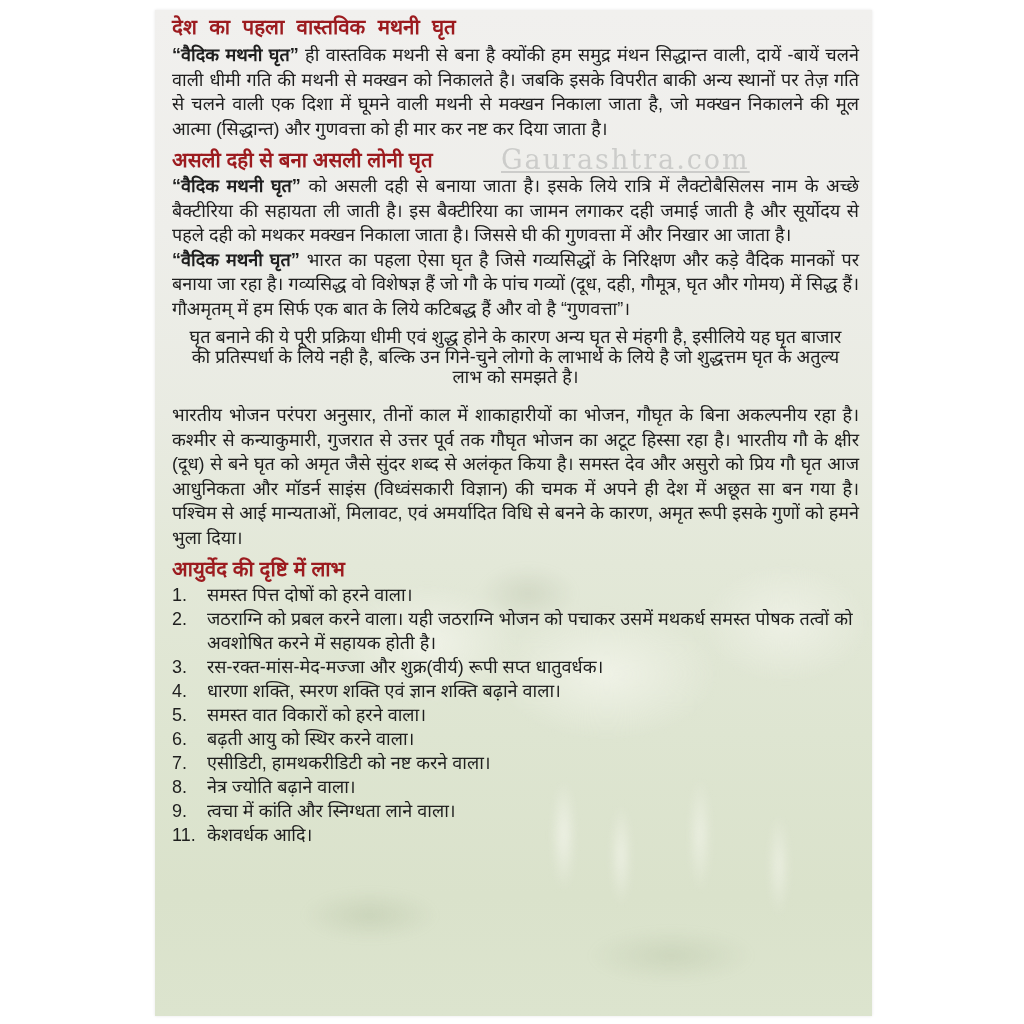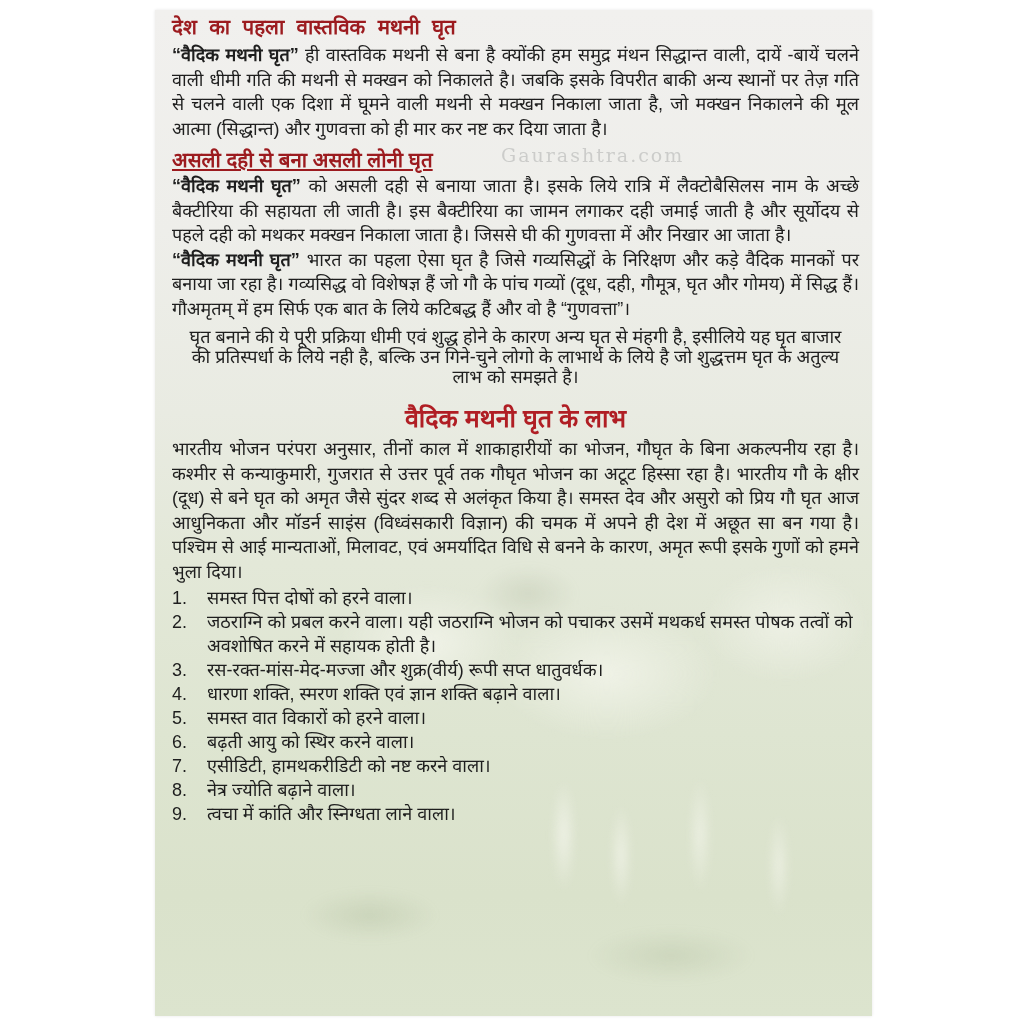--- a/index.html
+++ b/index.html
@@ -34,25 +34,26 @@
       radial-gradient(ellipse 70px 40px at 52% 58%, rgba(140,152,120,0.18), rgba(140,152,120,0) 70%),
       radial-gradient(ellipse 90px 34px at 30% 90%, rgba(148,164,128,0.22), rgba(148,164,128,0) 75%),
       radial-gradient(ellipse 110px 36px at 72% 94%, rgba(148,164,128,0.20), rgba(148,164,128,0) 75%);
     filter: blur(4px);
   }
 
   .watermark {
     position: absolute;
     left: 346px; top: 134px;
     font-family: "DejaVu Serif", "Liberation Serif", serif;
-    font-size: 19px;
+    font-size: 27px;
     letter-spacing: 2px;
     color: #c6c7c5;
     opacity: 0.85;
     white-space: nowrap;
+    text-decoration: underline;
   }
 
   .content {
     position: relative;
     padding: 7px 13px 0 17px;
     color: #1e1e1e;
     font-size: 18px;
     line-height: 24.5px;
   }
 
@@ -92,30 +93,30 @@
 <div class="canvas">
   <div class="page">
     <div class="photo"></div>
     <div class="watermark" style="color: rgb(198, 199, 197);">Gaurashtra.com</div>
 
     <div class="content" style="color: rgb(30, 30, 30);">
 
       <h2 class="sec-heading first" style="color: rgb(156, 27, 31); font-family: Liberation Mono, monospace;">देश का पहला वास्तविक मथनी घृत</h2>
       <p class="body"><b>“वैदिक मथनी घृत”</b><span> ही वास्तविक मथनी से बना है क्योंकी हम समुद्र मंथन सिद्धान्त वाली, दायें -बायें चलने वाली धीमी गति की मथनी से मक्खन को निकालते है। जबकि इसके विपरीत बाकी अन्य स्थानों पर तेज़ गति से चलने वाली एक दिशा में घूमने वाली मथनी से मक्खन निकाला जाता है, जो मक्खन निकालने की मूल आत्मा (सिद्धान्त)  और गुणवत्ता को ही मार कर नष्ट कर दिया जाता है।</span></p>
 
-      <h2 class="sec-heading" style="color: rgb(156, 27, 31); text-decoration: underline;">असली दही से बना असली लोनी घृत</h2>
+      <h2 class="sec-heading" style="color: rgb(156, 27, 31);">असली दही से बना असली लोनी घृत</h2>
       <p class="body"><b>“वैदिक मथनी घृत”</b><span> को असली दही से बनाया जाता है। इसके लिये रात्रि में लैक्टोबैसिलस नाम के अच्छे बैक्टीरिया की सहायता ली जाती है। इस बैक्टीरिया का जामन लगाकर दही जमाई जाती है और सूर्योदय से पहले दही को मथकर मक्खन निकाला जाता है। जिससे घी की गुणवत्ता में और निखार आ जाता है।</span></p>
 
       <p class="body"><b>“वैदिक मथनी घृत”</b><span> भारत का पहला ऐसा घृत है जिसे गव्यसिद्धों के निरिक्षण और कड़े वैदिक मानकों पर बनाया जा रहा है। गव्यसिद्ध वो विशेषज्ञ हैं जो गौ के पांच गव्यों (दूध, दही, गौमूत्र, घृत और गोमय) में सिद्ध हैं। गौअमृतम् में हम सिर्फ एक बात के लिये कटिबद्ध हैं और वो है “गुणवत्ता”।</span></p>
 
       <p class="highlight">घृत बनाने की ये पूरी प्रक्रिया धीमी एवं शुद्ध होने के कारण अन्य घृत से मंहगी है, इसीलिये यह घृत बाजार की प्रतिस्पर्धा के लिये नही है, बल्कि उन गिने-चुने लोगो के लाभार्थ के लिये है जो शुद्धत्तम घृत के अतुल्य लाभ को समझते है।</p>
 
-      <h1 class="title-heading" style="color: rgb(176, 30, 36);">वैदिक मथनी घृत के लाभ</h1>
       <p class="body">भारतीय भोजन परंपरा अनुसार, तीनों काल में शाकाहारीयों का भोजन, गौघृत के बिना अकल्पनीय रहा है। कश्मीर से कन्याकुमारी, गुजरात से उत्तर पूर्व तक गौघृत भोजन का अटूट हिस्सा रहा है। भारतीय गौ के क्षीर (दूध) से बने घृत को अमृत जैसे सुंदर शब्द से अलंकृत किया है। समस्त देव और असुरो को प्रिय गौ घृत आज आधुनिकता और मॉडर्न साइंस (विध्वंसकारी विज्ञान) की चमक में अपने ही देश में अछूत सा बन गया है। पश्चिम से आई मान्यताओं, मिलावट, एवं अमर्यादित विधि से बनने के कारण, अमृत रूपी इसके गुणों को हमने भुला दिया।</p>
 
+      <h2 class="sec-heading" style="color: rgb(156, 27, 31);">आयुर्वेद की दृष्टि में लाभ</h2>
       <ol class="benefits">
         <li>
             <span class="num">1.</span>
             <span class="txt">समस्त पित्त दोषों को हरने वाला।</span>
           </li>
         <li>
             <span class="num">2.</span>
             <span class="txt">जठराग्नि को प्रबल करने वाला। यही जठराग्नि भोजन को पचाकर उसमें मथकर्ध समस्त पोषक तत्वों को अवशोषित करने में सहायक होती है।</span>
           </li>
         <li>
@@ -139,17 +140,21 @@
             <span class="txt">एसीडिटी, हामथकरीडिटी को नष्ट करने वाला।</span>
           </li>
         <li>
             <span class="num">8.</span>
             <span class="txt">नेत्र ज्योति बढ़ाने वाला।</span>
           </li>
         <li>
             <span class="num">9.</span>
             <span class="txt">त्वचा में कांति और स्निग्धता लाने वाला।</span>
           </li>
+        <li>
+            <span class="num">11.</span>
+            <span class="txt">केशवर्धक आदि।</span>
+          </li>
       </ol>
 
     </div>
   </div>
 </div>
 
 </body></html>

